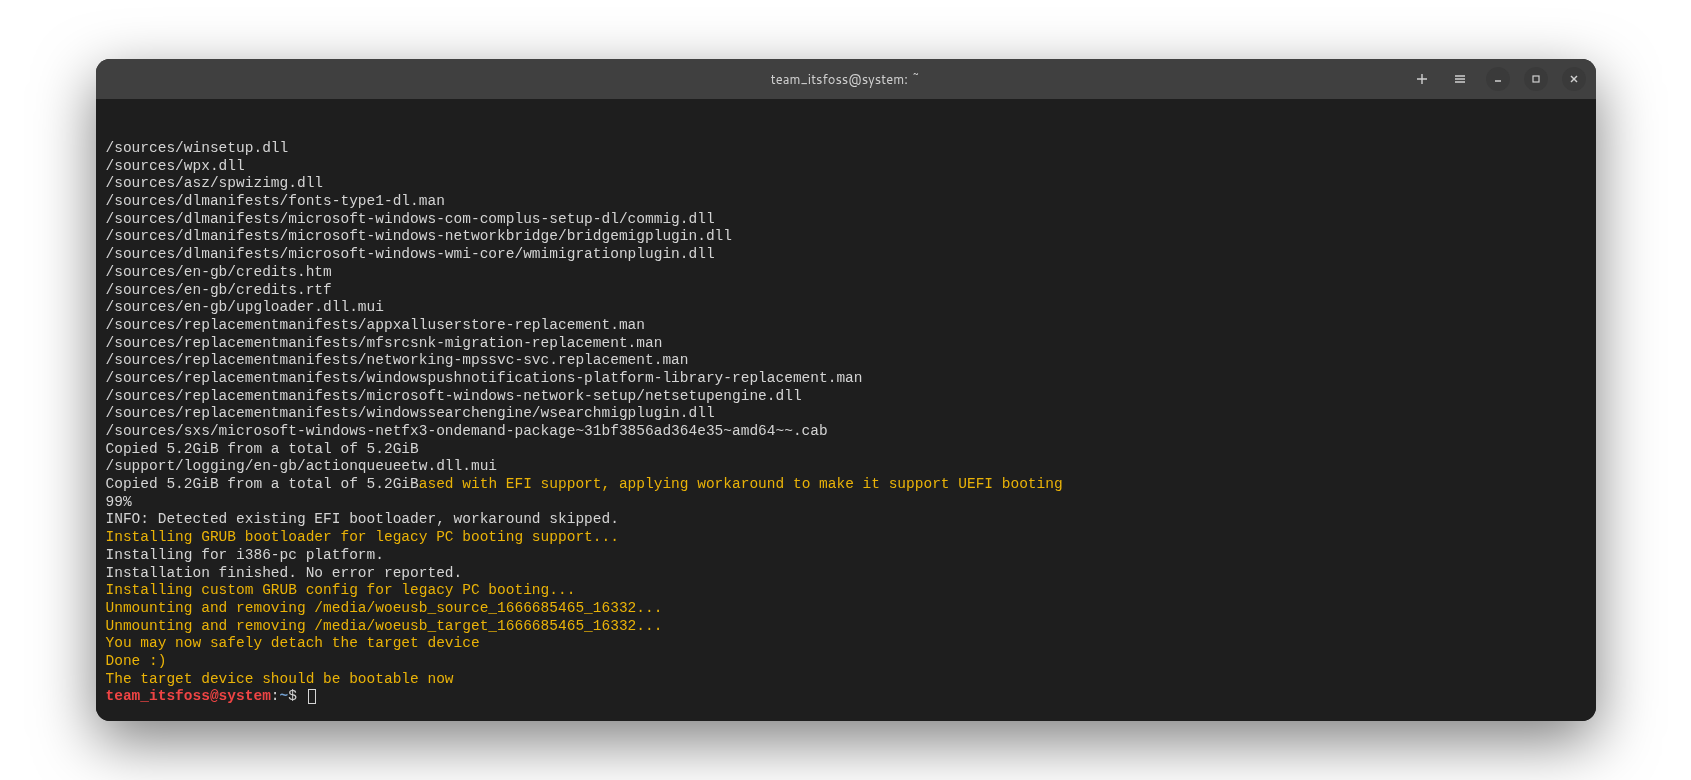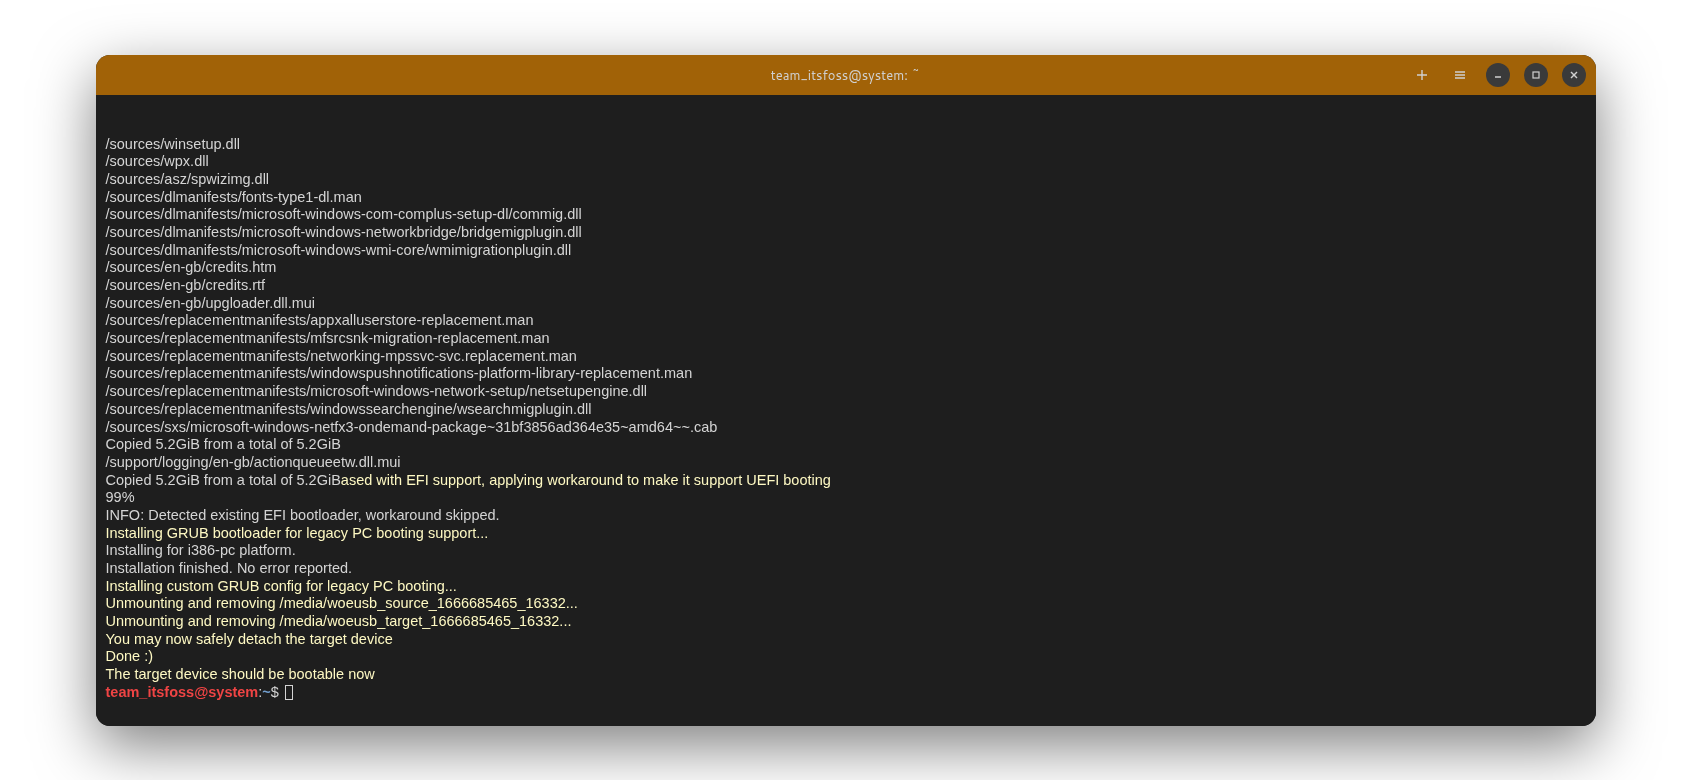--- a/index.html
+++ b/index.html
@@ -14,21 +14,21 @@
   }
   .window {
     width: 1500px;
     background: #1e1e1e;
     border-radius: 14px;
     overflow: hidden;
     box-shadow: 0 20px 60px rgba(0,0,0,0.5);
   }
   .titlebar {
     height: 40px;
-    background: #a16207;
+    background: #404040;
     display: flex;
     align-items: center;
     position: relative;
     padding: 17px 10px;
   }
   .titlebar-title {
     position: absolute;
     left: 50%;
     transform: translateX(-50%);
     color: #d0d0d0;
@@ -52,30 +52,30 @@
     font-family: sans-serif;
     cursor: pointer;
   }
   .titlebar-icon.round {
     background: #3a3a3a;
     border-radius: 50%;
   }
   .titlebar-icon svg { width: 12px; height: 12px; }
   .terminal-body {
     background: #1e1e1e;
-    padding: 6px 10px 24px 10px;
+    padding: 6px 10px 15px 10px;
     font-size: 14.5px;
     line-height: 1.22;
     color: #d4d4d4;
     white-space: pre;
-    font-family: Liberation Sans, sans-serif;
+    font-family: Liberation Mono, monospace;
     margin-top: 35px;
   }
   .line { white-space: pre; }
-  .yellow { color: #fef9c3; }
+  .yellow { color: #eab308; }
   .prompt-user { color: #ef4444; font-weight: bold; }
   .prompt-path { color: #729fcf; font-weight: bold; }
   .cursor {
     display: inline-block;
     width: 8px;
     height: 15px;
     border: 1px solid #d4d4d4;
     vertical-align: text-bottom;
     margin-left: 2px;
   }

